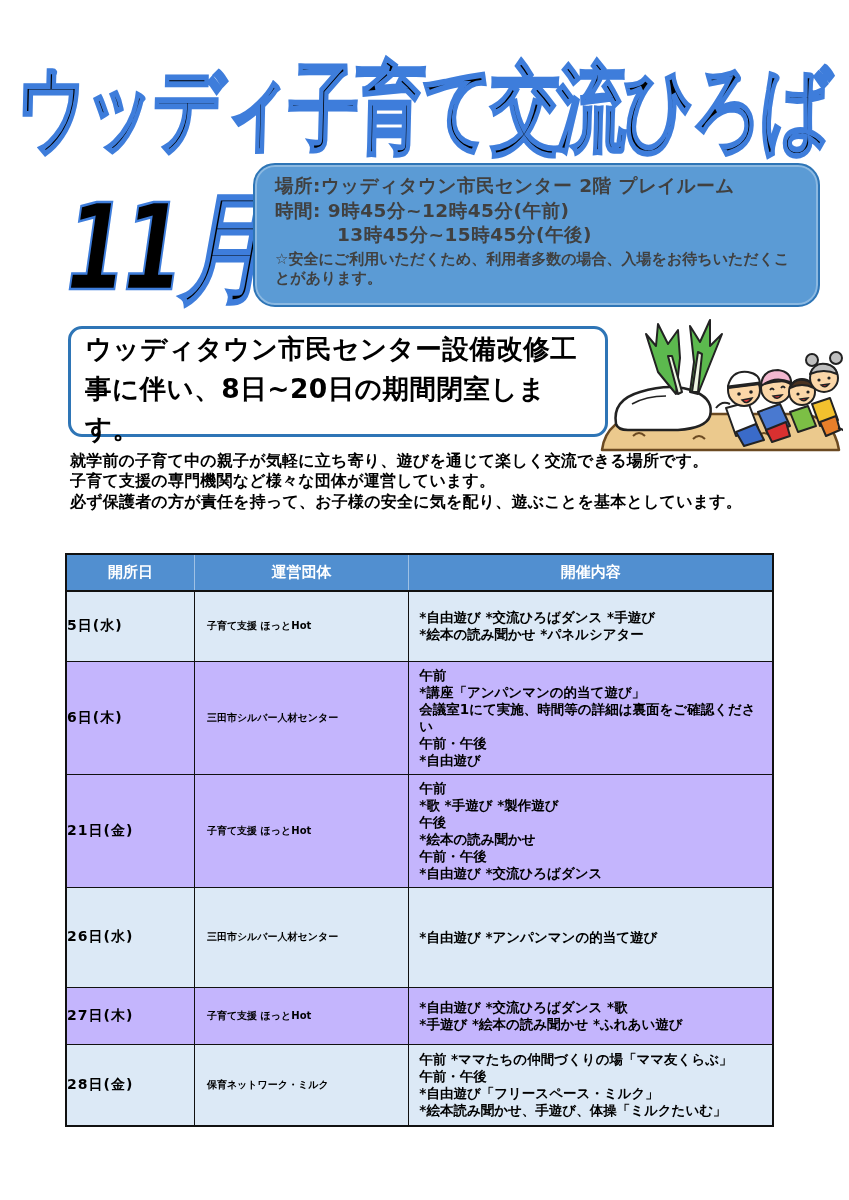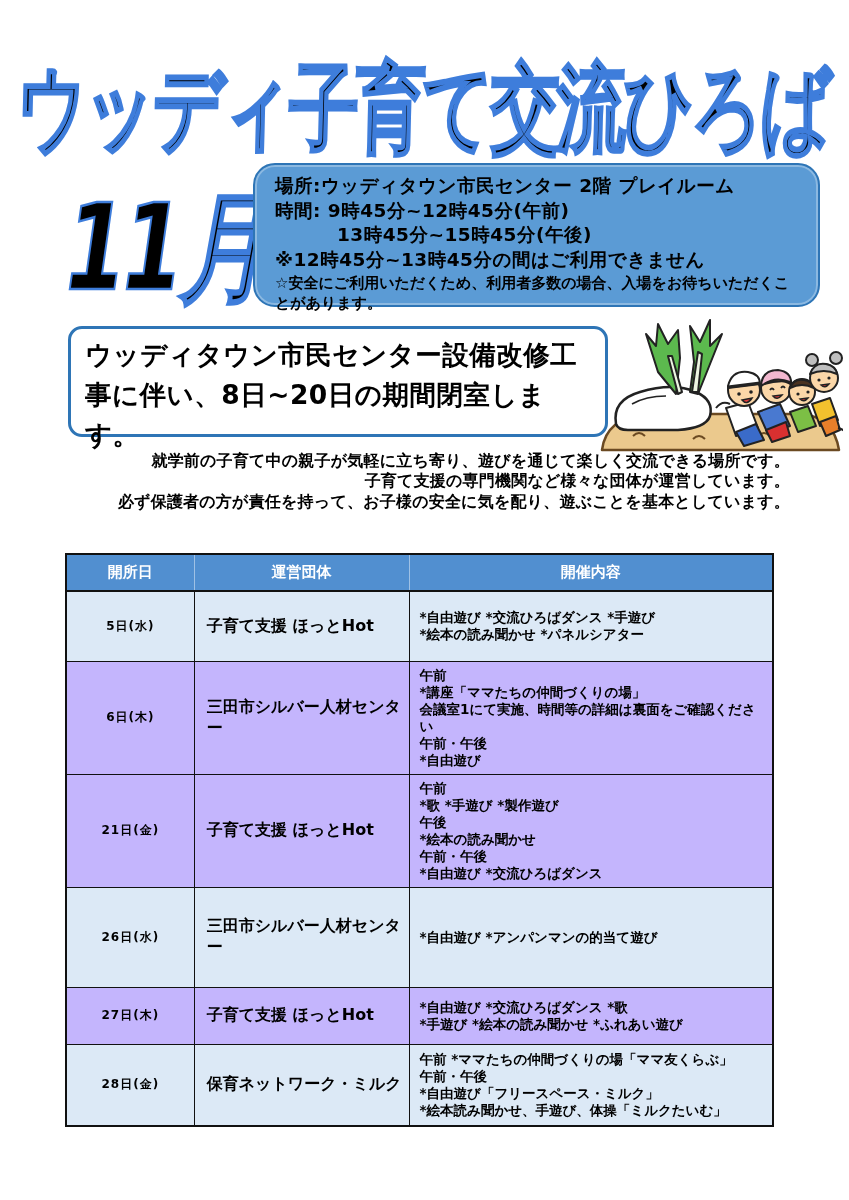--- a/index.html
+++ b/index.html
@@ -35,54 +35,54 @@
     white-space:nowrap;
   }
   
   .info-box{
     position:absolute;left:253px;top:163px;width:567px;height:144px;
     background:var(--accent-blue);
     border:2px solid var(--box-border-blue);
     border-radius:22px;
     box-shadow:inset 0 0 0 2px rgba(255,255,255,0.30);
     padding:9px 16px 6px 20px;
-    color:#000000;
+    color:#404040;
   }
   .info-line{font-size:18.5px;font-weight:bold;line-height:1.33;letter-spacing:0.5px;}
   .info-line.indent{padding-left:62px;}
   .info-caution{font-size:15px;font-weight:bold;line-height:1.3;margin-top:2px;}
   
   .notice-box{
     position:absolute;left:68px;top:326px;width:540px;height:111px;
     border:3px solid var(--box-border-blue);
     border-radius:14px;background:#fff;
-    padding:6px 14px;
+    padding:0 14px;
     font-size:26.5px;font-weight:bold;line-height:1.5;letter-spacing:0.5px;
   }
   
   .illustration{position:absolute;left:598px;top:312px;width:245px;height:140px;}
   
   .description{position:absolute;left:70px;top:451px;width:720px;}
-  .desc-line{font-size:16px;font-weight:bold;line-height:1.28;letter-spacing:0.2px;text-align:right;}
+  .desc-line{font-size:16px;font-weight:bold;line-height:1.28;letter-spacing:0.2px;}
   
   .schedule{position:absolute;left:65px;top:553px;border-radius:27px;}
   table{border-collapse:collapse;width:709px;border:2px solid #111;}
   th{
     background:var(--header-blue);color:#fff;
     font-size:15px;font-weight:bold;height:37px;
     border-bottom:2px solid #111;border-left:1px solid rgba(255,255,255,0.45);
   }
   th:first-child{border-left:none;}
   td{
     border:1.5px solid #111;vertical-align:middle;
     background:#c4b5fd;
   }
   tr.alt td{background:var(--row-alt-blue);}
-  td.c-date{width:132px;text-align:center;font-size:12px;font-weight:bold;letter-spacing:1px;}
-  td.c-org{width:221px;font-size:16px;font-weight:bold;padding:4px 6px 4px 12px;}
+  td.c-date{width:132px;font-size:14px;font-weight:bold;letter-spacing:1px;}
+  td.c-org{width:221px;font-size:10px;font-weight:bold;padding:4px 6px 4px 12px;}
   td.c-content{width:376px;font-size:13.5px;font-weight:bold;padding:5px 6px 5px 10px;line-height:1.26;}
   tbody tr:nth-child(1) td{height:70px;}
   tbody tr:nth-child(2) td{height:85px;}
   tbody tr:nth-child(3) td{height:76px;}
   tbody tr:nth-child(4) td{height:100px;}
   tbody tr:nth-child(5) td{height:57px;}
   tbody tr:nth-child(6) td{height:82px;}
   tbody tr:nth-child(7) td{height:70px;}
 </style>
 </head>
@@ -91,21 +91,20 @@
 <div class="page">
 
   <div class="main-title">ウッディ子育て交流ひろば</div>
 
   <div class="month-label">11月</div>
 
   <div class="info-box">
     <div class="info-line">場所:ウッディタウン市民センター 2階 プレイルーム</div>
     <div class="info-line">時間: 9時45分~12時45分(午前)</div>
     <div class="info-line indent">13時45分~15時45分(午後)</div>
-    <div class="info-line">※12時45分~13時45分の間はご利用できません</div>
     <div class="info-caution">☆安全にご利用いただくため、利用者多数の場合、入場をお待ちいただくことがあります。</div>
   </div>
 
   <div class="notice-box">
     <span>ウッディタウン市民センター設備改修工事に伴い、8日~20日の期間閉室します。</span>
   </div>
 
   <div class="illustration">
     <svg width="245" height="140" viewBox="0 0 245 140" xmlns="http://www.w3.org/2000/svg">
 
@@ -193,21 +192,21 @@
             <td class="c-content">
               <div>*自由遊び *交流ひろばダンス *手遊び</div>
               <div>*絵本の読み聞かせ *パネルシアター</div>
             </td>
           </tr>
           <tr>
             <td class="c-date">6日(木)</td>
             <td class="c-org">三田市シルバー人材センター</td>
             <td class="c-content">
               <div>午前</div>
-              <div>*講座「ママたちの仲間づくりの場」</div>
+              <div>*講座「アンパンマンの的当て遊び」</div>
               <div>会議室1にて実施、時間等の詳細は裏面をご確認ください</div>
               <div>午前・午後</div>
               <div>*自由遊び</div>
             </td>
           </tr>
           <tr>
             <td class="c-date">21日(金)</td>
             <td class="c-org">子育て支援 ほっとHot</td>
             <td class="c-content">
               <div>午前</div>

